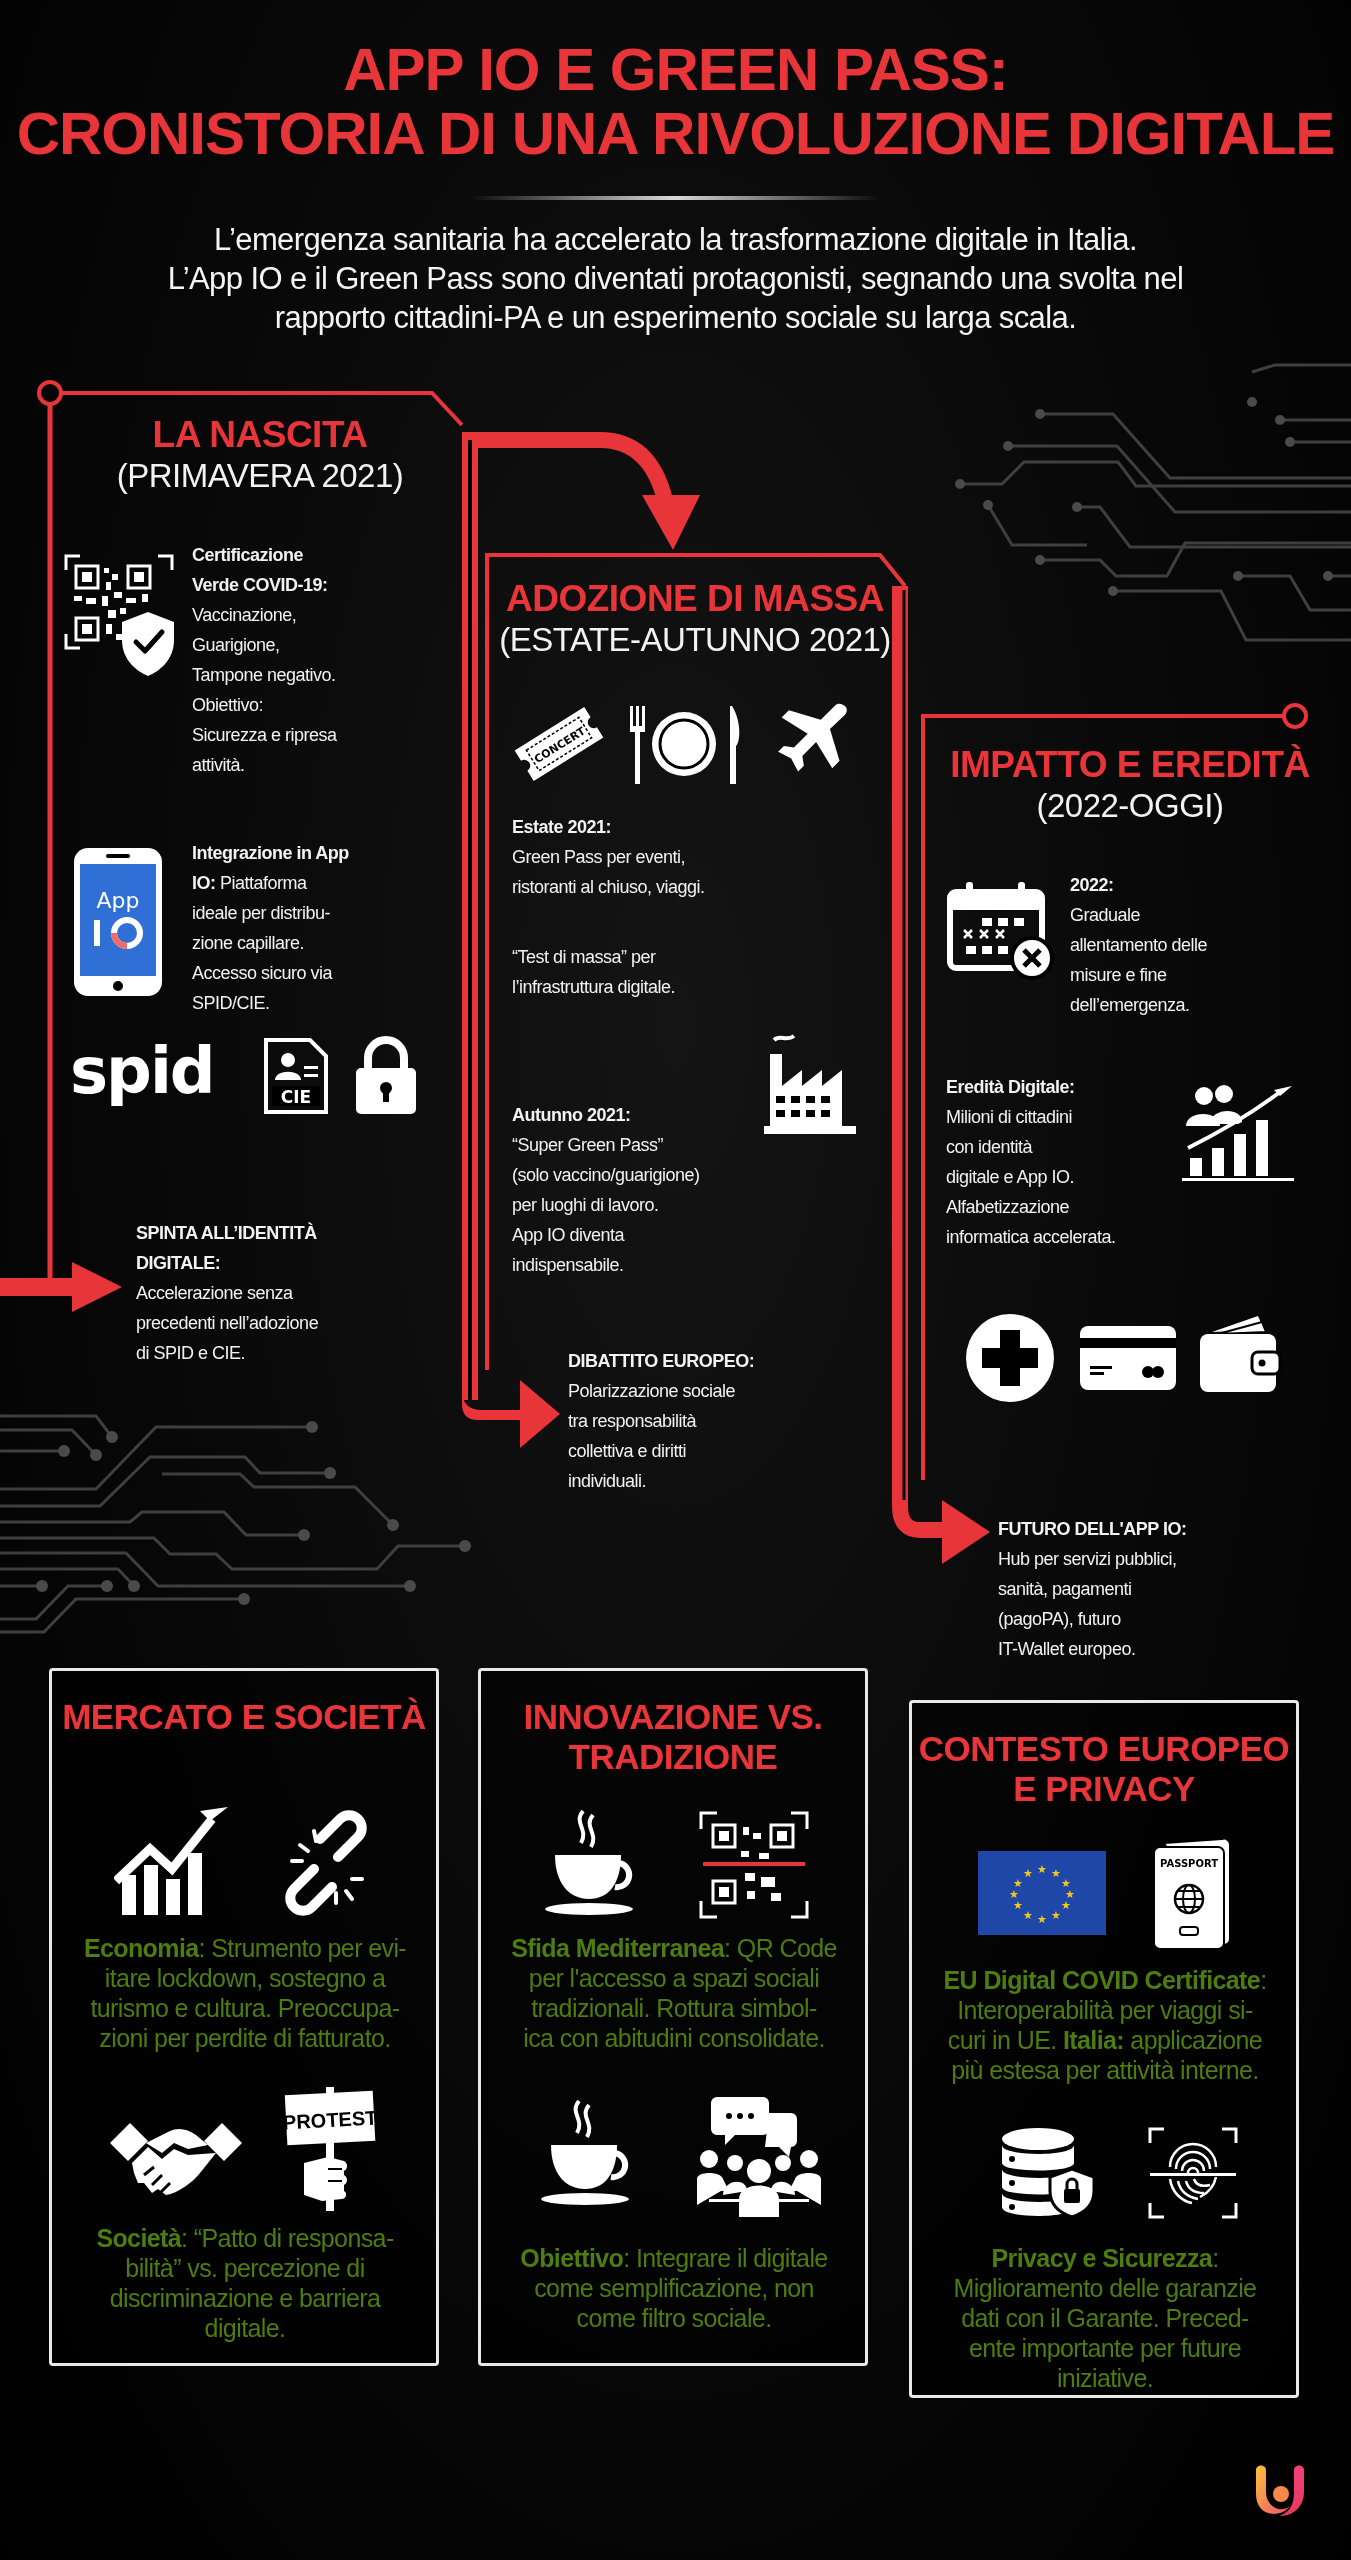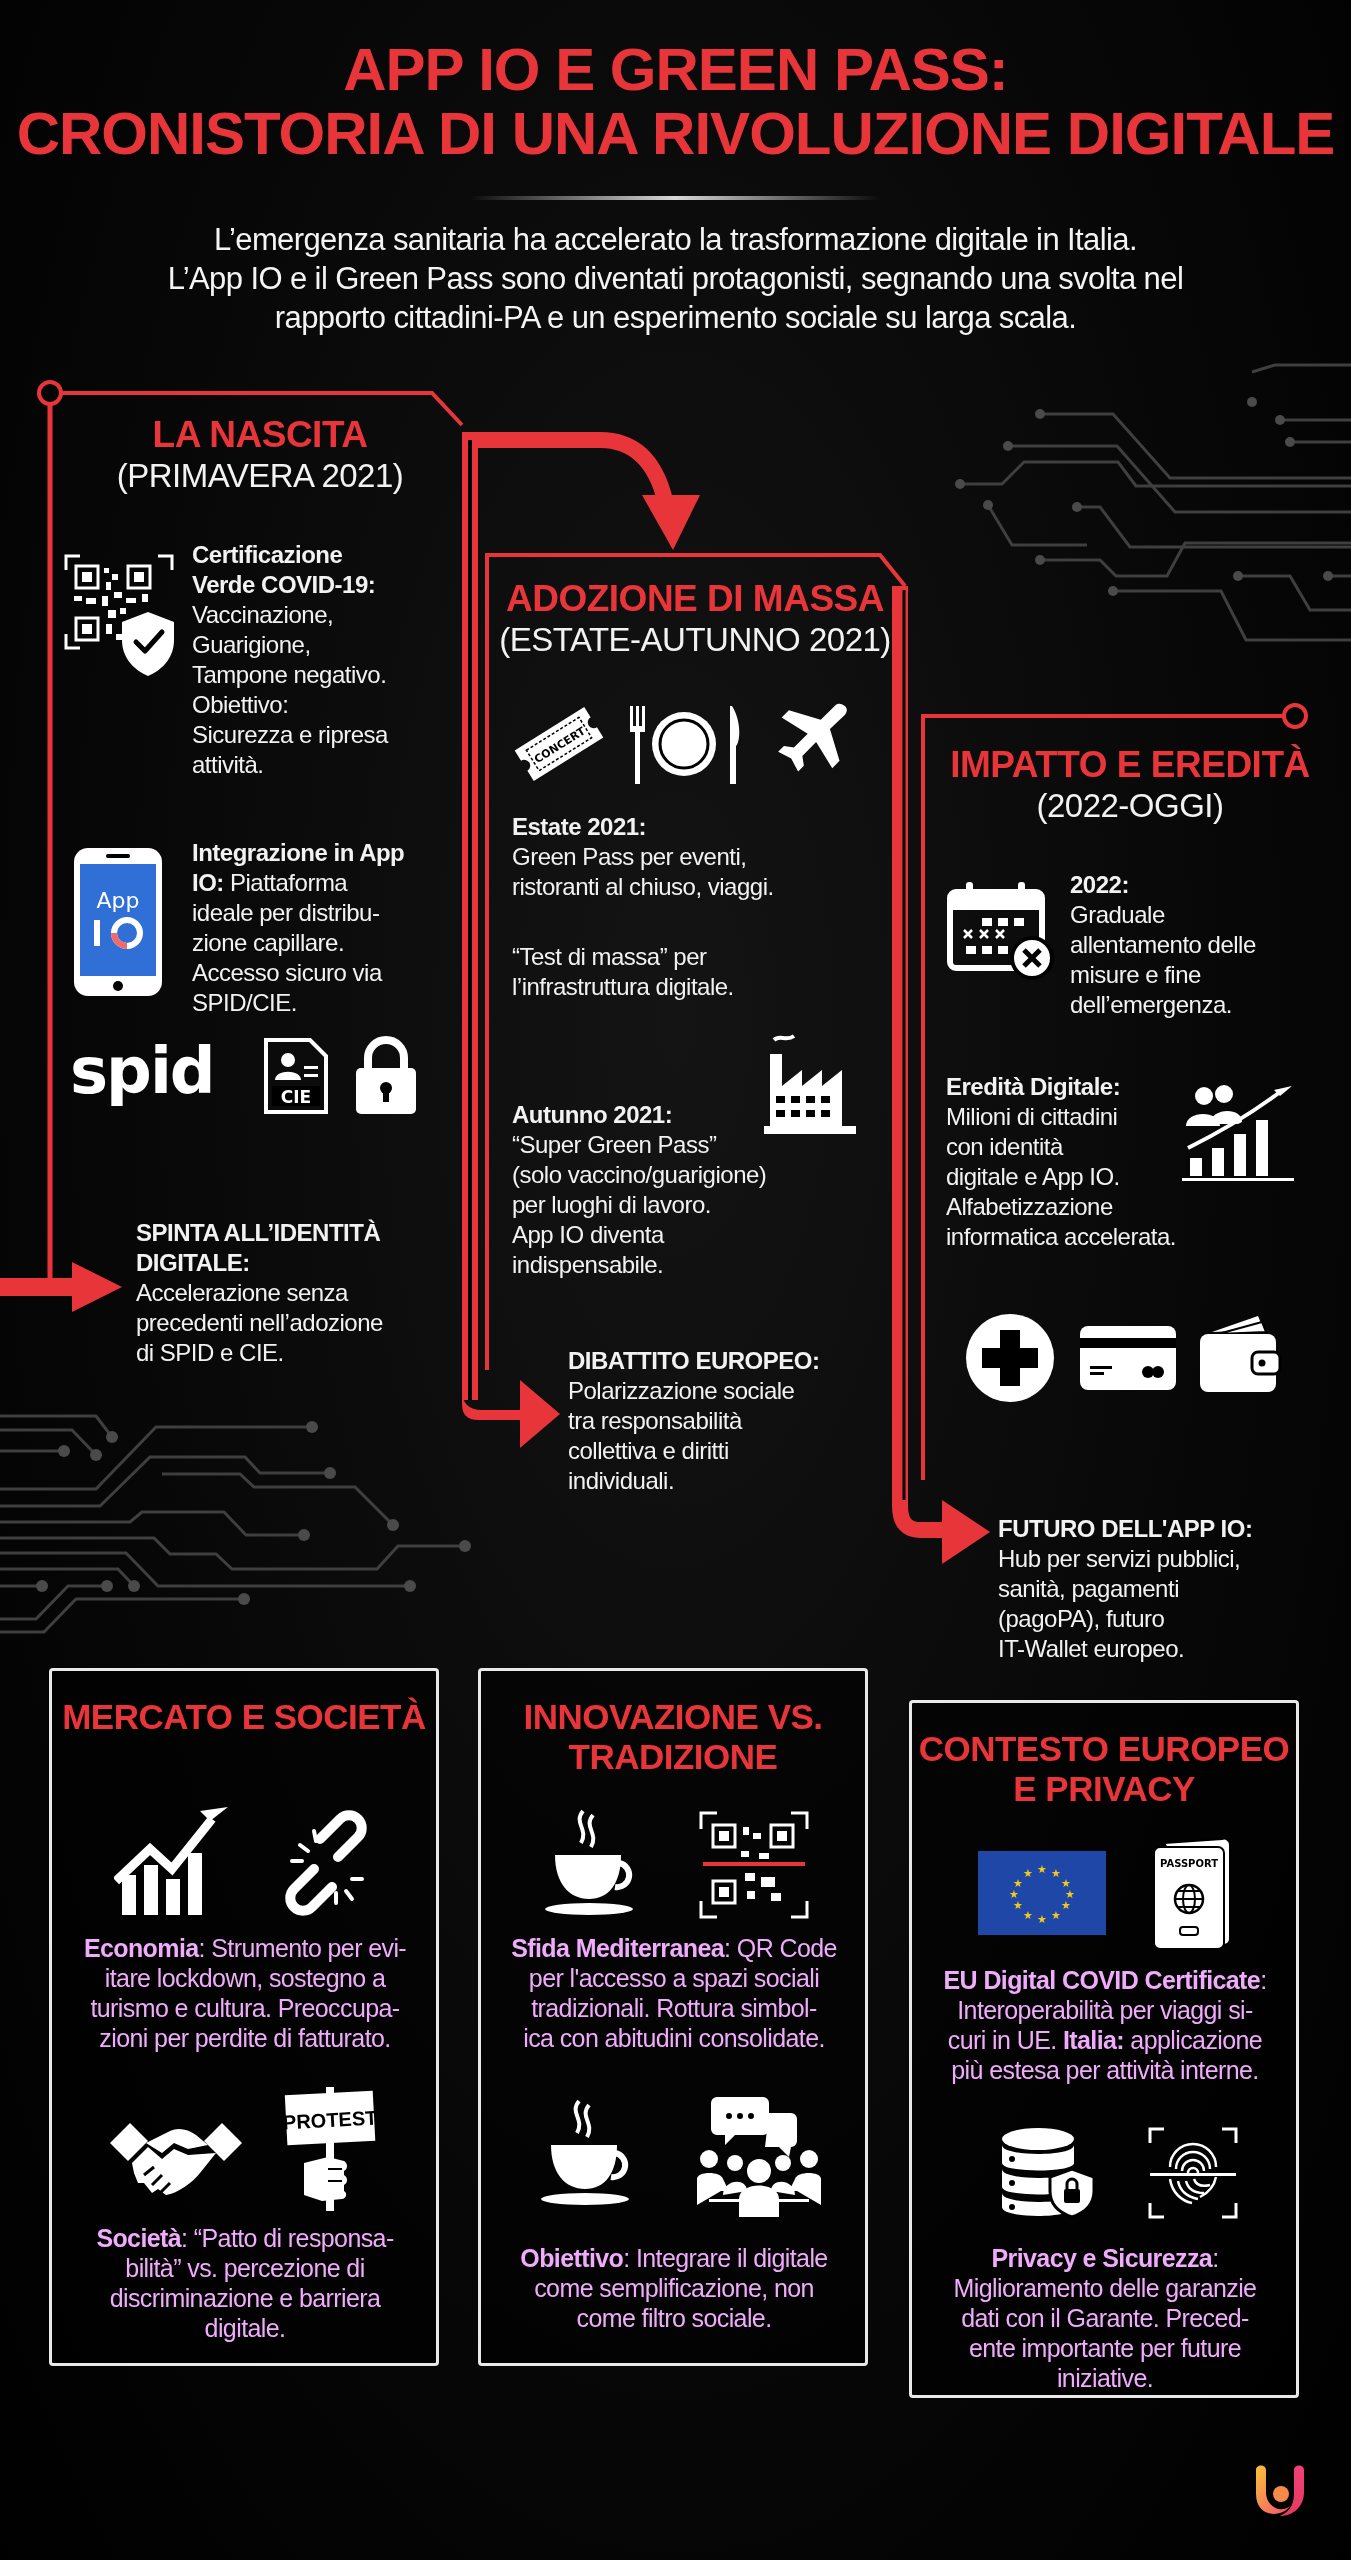--- a/index.html
+++ b/index.html
@@ -10,26 +10,26 @@
   svg.overlay{position:absolute;left:0;top:0;width:1351px;height:2560px;pointer-events:none;}
   .title{left:0;width:1351px;top:38px;text-align:center;color:#e8353a;font-weight:700;
          font-size:60px;line-height:64px;letter-spacing:-1px;}
   .title span{display:block;}
   .divider{left:470px;top:196px;width:410px;height:4px;border-radius:2px;
            background:linear-gradient(90deg,rgba(255,255,255,0) 0%,#d8d8d8 50%,rgba(255,255,255,0) 100%);}
   .intro{left:80px;width:1191px;top:220px;text-align:center;font-size:31px;line-height:39px;color:#f4f4f4;letter-spacing:-0.6px;}
   .intro span{display:block;}
   .ph{color:#e8353a;font-weight:700;font-size:37px;line-height:42px;text-align:center;letter-spacing:-0.5px;}
   .ps{color:#f2f2f2;font-size:33px;line-height:40px;text-align:center;letter-spacing:-0.5px;}
-  .blk{font-size:24px;line-height:30px;letter-spacing:-0.5px;color:#f2f2f2;}
+  .blk{font-size:18px;line-height:30px;letter-spacing:-0.5px;color:#f2f2f2;}
   .blk b{font-weight:700;}
   .blk .l{display:block;}
   .card{position:absolute;top:1668px;width:390px;height:698px;border:3px solid #e9e9e9;border-radius:4px;box-sizing:border-box;background:rgba(0,0,0,.55);}
   .card .ch{position:absolute;left:0;width:100%;top:26px;text-align:center;color:#e8353a;font-weight:700;font-size:35px;line-height:40px;letter-spacing:-0.5px;}
-  .card .ct{position:absolute;left:14px;width:358px;text-align:center;font-size:25px;line-height:30px;letter-spacing:-0.6px;color:#f0abfc;}
+  .card .ct{position:absolute;left:14px;width:358px;text-align:center;font-size:25px;line-height:30px;letter-spacing:-0.6px;color:#4d7c0f;}
   .card .ct b{font-weight:700;}
   .ico{position:absolute;}
   .ico svg{display:block;width:100%;height:100%;}
 </style>
 </head>
 <body>
 
 <svg class="overlay" viewBox="0 0 1351 2560">
   <g stroke="#3f3f3f" stroke-width="3" fill="none">
     <path d="M1252 372 L1275 365 L1351 365"></path>

